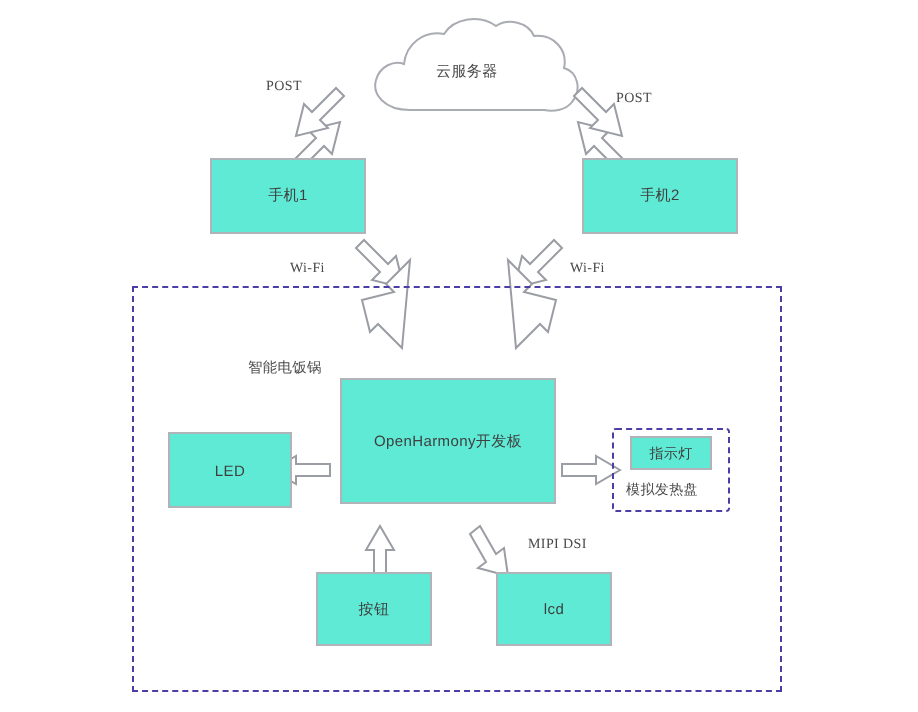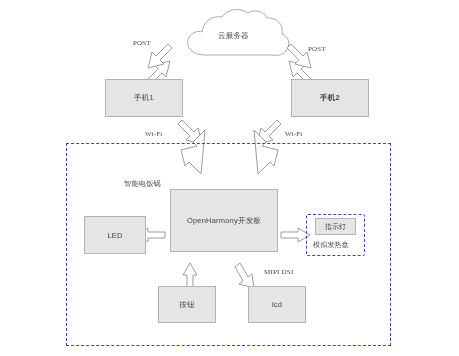--- a/index.html
+++ b/index.html
@@ -3,21 +3,21 @@
 <meta charset="utf-8">
 <style>
   html,body{margin:0;padding:0;background:#ffffff;}
   body{
     font-family:"Liberation Sans","DejaVu Sans",sans-serif;
     width:459px;height:356px;position:relative;overflow:hidden;
     color:#4a4a4a;
   }
   #canvas{position:absolute;left:0;top:0;width:459px;height:356px;}
   .node{
-    position:absolute;border:1px solid #b0b3b8;background:#e5e5e5;
+    position:absolute;border:1px solid #b0b3b8;background:#5eead4;
     display:flex;align-items:center;justify-content:center;
     font-size:7.5px;color:#3f3f3f;letter-spacing:.2px;box-sizing:border-box;
   }
   .lbl{
     position:absolute;font-size:7px;color:#4a4a4a;white-space:nowrap;
     letter-spacing:.2px;
     font-family:Liberation Serif, serif;
   }
   .dashgrp{
     position:absolute;border:1.2px dashed #4b3fa7;box-sizing:border-box;
@@ -94,21 +94,21 @@
   </svg>
 
   <div class="lbl" style="left:218px;top:31px;font-size:7.5px;">云服务器</div>
 
   <div class="lbl" style="left:133px;top:39px;">POST</div>
   <div class="lbl" style="left:308px;top:45px;">POST</div>
 
   <div class="node" style="left:105px;top:79px;width:78px;height:38px;">
     <span>手机1</span>
   </div>
-  <div class="node" style="left:291px;top:79px;width:78px;height:38px;font-weight:bold;">
+  <div class="node" style="left:291px;top:79px;width:78px;height:38px;">
     <span>手机2</span>
   </div>
 
   <div class="lbl" style="left:145px;top:130px;">Wi-Fi</div>
   <div class="lbl" style="left:285px;top:130px;">Wi-Fi</div>
 
   <div class="dashgrp" style="left:66px;top:143px;width:325px;height:203px;"></div>
   <div class="lbl" style="left:88px;top:179px;font-size:7.2px;margin-left:36px;">智能电饭锅</div>
 
   <div class="node" style="left:84px;top:216px;width:62px;height:38px;">

